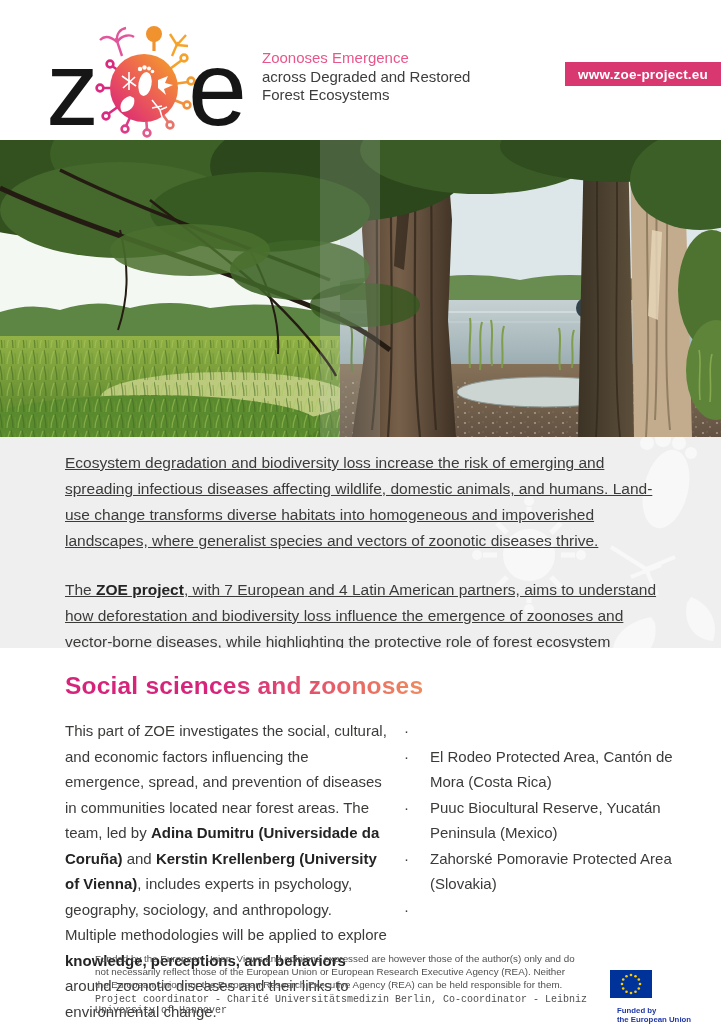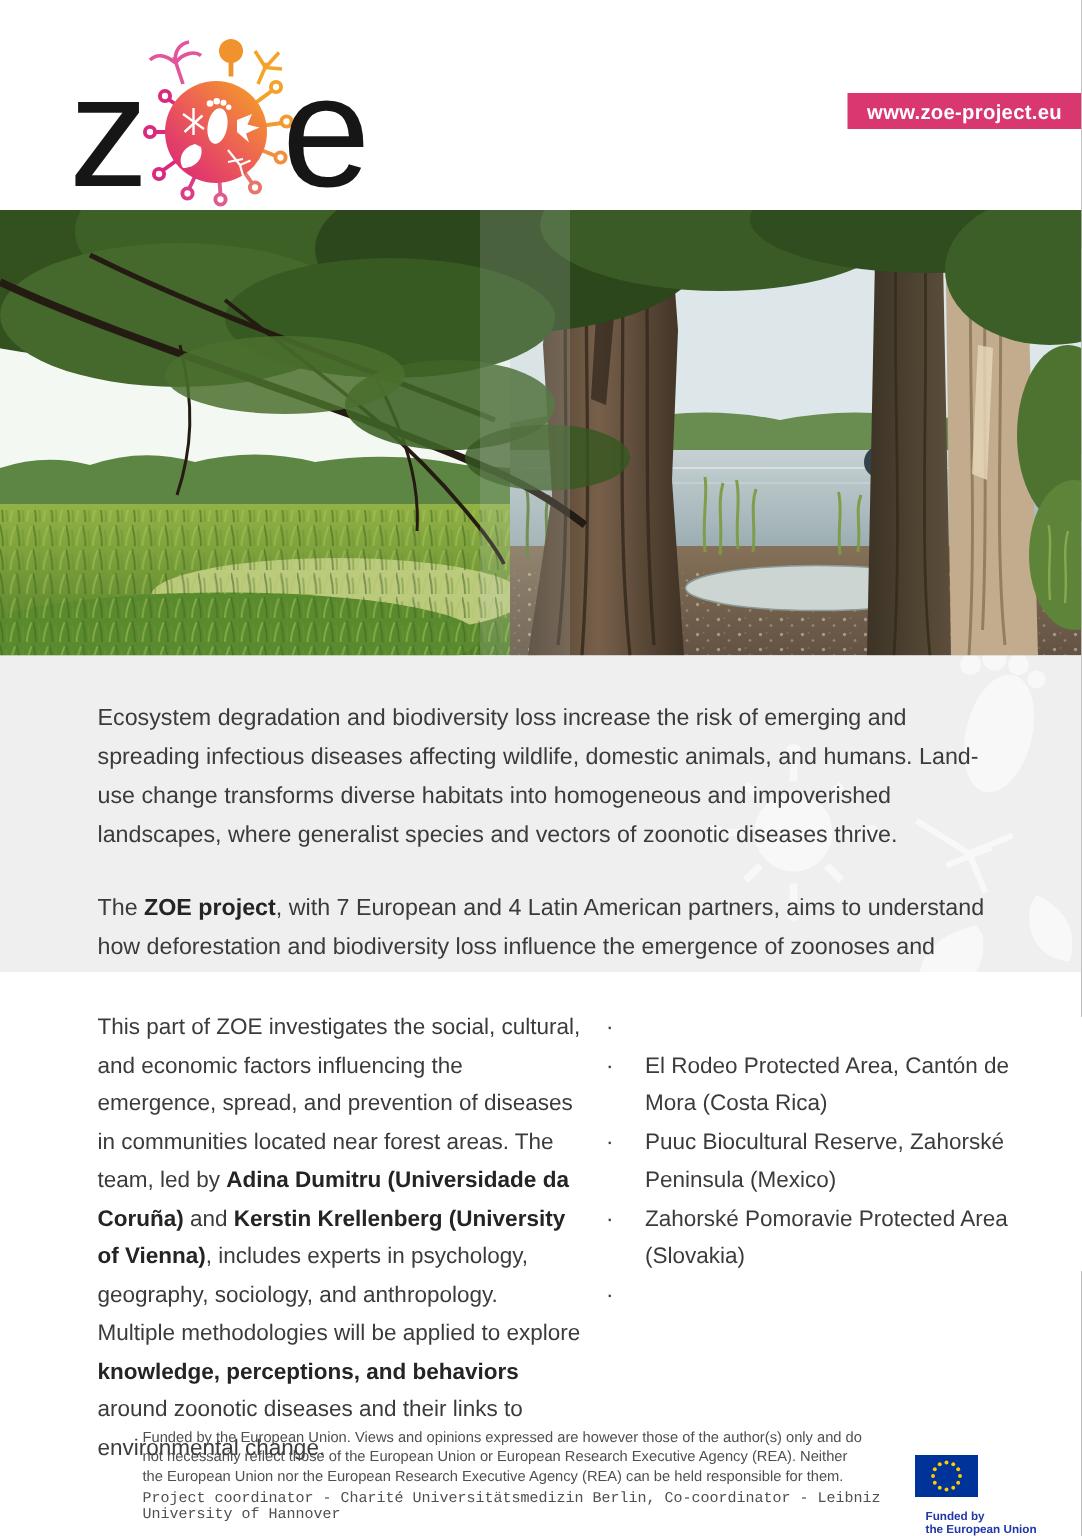--- a/index.html
+++ b/index.html
@@ -18,21 +18,21 @@
   .tagline{position:absolute;left:262px;top:49px;font-size:15px;line-height:18.5px;color:#3d3d3d;}
   .tagline .pink{color:#e8568b;}
   .url-box{position:absolute;right:0;top:62px;height:24px;background:#d9376f;
     display:flex;align-items:center;justify-content:center;width:156px;cursor:pointer;}
   .url-box span{color:#fff;font-size:13.5px;font-weight:700;letter-spacing:.2px;}
   
   .photo{display:block;width:721px;height:297px;}
   
   .intro{position:relative;background:#efefef;height:211px;overflow:hidden;}
   .intro-watermark{position:absolute;right:0;top:0;height:211px;width:260px;pointer-events:none;}
-  .intro-text{position:relative;padding:29px 60px 0 65px;font-size:15.5px;line-height:26px;color:#3b3b3a;}
+  .intro-text{position:relative;padding:13px 60px 0 65px;font-size:15.5px;line-height:26px;color:#3b3b3a;text-decoration:underline;}
   .intro-text p{margin:0 0 23px 0;}
   .intro-text b{font-weight:700;color:#242424;}
   
   .main{padding:24px 0 0 65px;}
   .section-heading{
     font-size:24.5px;font-weight:700;letter-spacing:.2px;margin:0 0 18px 0;
     background:linear-gradient(90deg,#d6247b 0%,#d6247b 42%,#f08a5c 100%);
     -webkit-background-clip:text;background-clip:text;color:transparent;
     display:inline-block;
   }
@@ -129,20 +129,25 @@
           <g stroke="#ffffff" stroke-width="1.5" fill="none">
             <path d="M60 78 l8 10"></path>
               <path d="M68 88 l7 -3"></path>
               <path d="M68 88 l2 7"></path>
               <path d="M60 86 l10 -2"></path>
           </g>
         </g>
       </svg>
       <span class="logo-letter logo-e">e</span>
     </div>
+    <div class="tagline">
+      <div class="pink">Zoonoses Emergence</div>
+      <div>across Degraded and Restored</div>
+      <div>Forest Ecosystems</div>
+    </div>
     <div class="url-box">
       <span>www.zoe-project.eu</span>
     </div>
   </div>
 
   <svg class="photo" viewBox="0 0 721 297" preserveAspectRatio="none">
     <defs>
       <linearGradient id="sky" x1="0" y1="0" x2="0" y2="1">
         <stop offset="0" stop-color="#e9f1f2"></stop>
           <stop offset="1" stop-color="#c9d7da"></stop>
@@ -307,34 +312,35 @@
         </g>
       </g>
     </svg>
     <div class="intro-text">
       <p>Ecosystem degradation and biodiversity loss increase the risk of emerging and spreading infectious diseases affecting wildlife, domestic animals, and humans. Land-use change transforms diverse habitats into homogeneous and impoverished landscapes, where generalist species and vectors of zoonotic diseases thrive.</p>
       <p><span>The </span><b>ZOE project</b><span>, with 7 European and 4 Latin American partners, aims to understand how deforestation and biodiversity loss influence the emergence of zoonoses and vector-borne diseases, while highlighting the protective role of forest ecosystem restoration. The consortium follows a </span></p>
     </div>
   </div>
 
   <div class="main">
+    <h2 class="section-heading">Social sciences and zoonoses</h2>
     <div class="columns">
       <div class="col-left"><span>This part of ZOE investigates the social, cultural, and economic factors influencing the emergence, spread, and prevention of diseases in communities located near forest areas. The team, led by </span><b>Adina Dumitru (Universidade da Coruña)</b><span> and </span><b>Kerstin Krellenberg (University of Vienna)</b><span>, includes experts in psychology, geography, sociology, and anthropology. Multiple methodologies will be applied to explore </span><b>knowledge, perceptions, and behaviors</b><span> around zoonotic diseases and their links to environmental change.</span></div>
       <div class="col-right">
         <ul class="case-list">
           <li>
               <span class="dot">·</span>
             </li>
           <li>
               <span class="dot">·</span>
               <span>El Rodeo Protected Area, Cantón de Mora (Costa Rica)</span>
             </li>
           <li>
               <span class="dot">·</span>
-              <span>Puuc Biocultural Reserve, Zahorské Peninsula (Mexico)</span>
+              <span>Puuc Biocultural Reserve, Yucatán Peninsula (Mexico)</span>
             </li>
           <li>
               <span class="dot">·</span>
               <span>Zahorské Pomoravie Protected Area (Slovakia)</span>
             </li>
           <li>
               <span class="dot">·</span>
             </li>
         </ul>
       </div>

